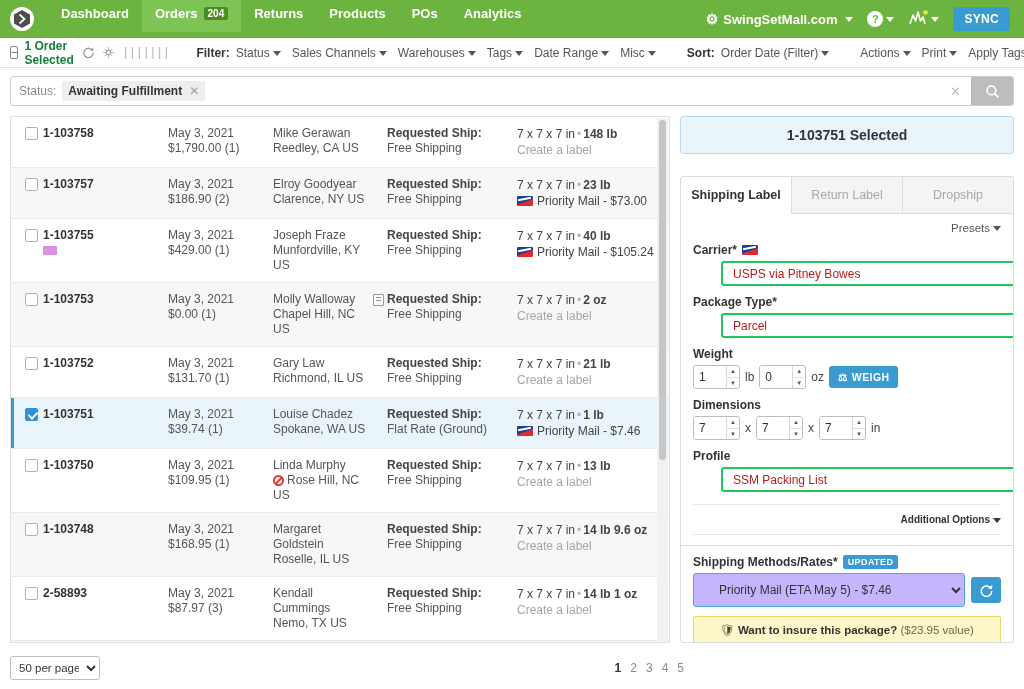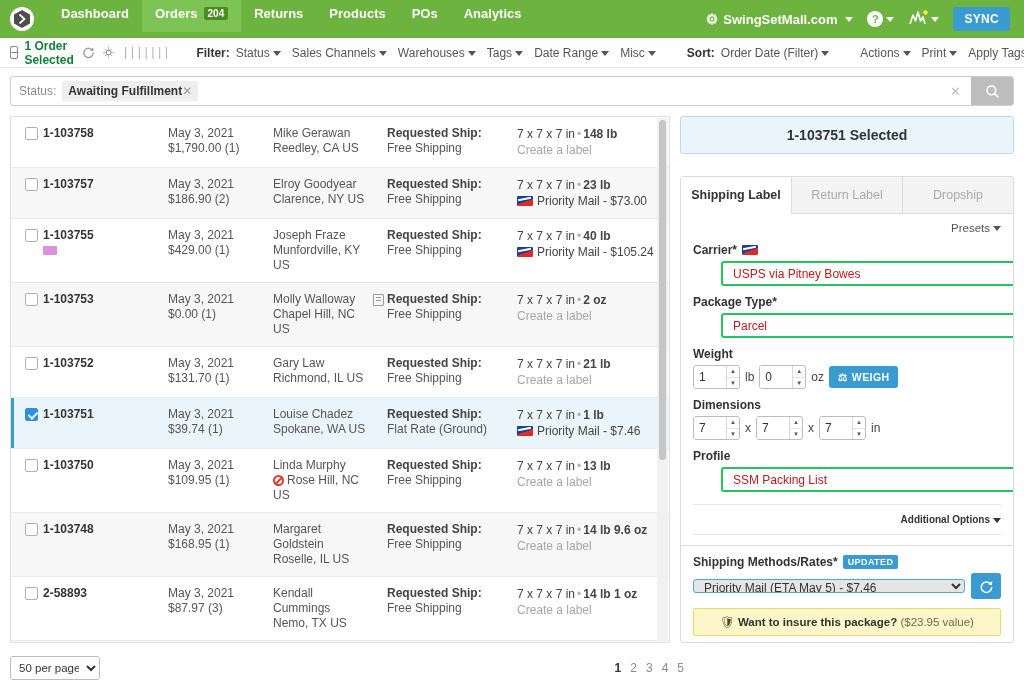--- a/index.html
+++ b/index.html
@@ -34,21 +34,21 @@
   .tb-divider { width:1px; height:16px; background:#d8d8d8; margin:0 10px; }
   .tb-label { font-weight:bold; color:#333; margin-right:6px; }
   .tb-drop { color:#555; margin-right:11px; cursor:pointer; white-space:nowrap;}
   .barcode { letter-spacing:-1px; font-size:13px; color:#b5b5b5; font-family:"Liberation Mono", monospace;}
 
   
   .searchrow { padding:8px 10px 10px 10px;text-align:right; }
   .searchbox { display:flex; align-items:stretch; border:1px solid #cdcdcd; border-radius:3px; height:30px; background:#fff; overflow:hidden;}
   .searchbox .inner { flex:1; display:flex; align-items:center; padding:0 8px; gap:6px; }
   .sb-label { color:#8b8b8b; font-size:12px; }
-  .sb-chip { background:#eeeeee; border-radius:2px; padding:3px 6px; display:flex; align-items:center; font-size:12px; font-weight:bold; color:#333;}
+  .sb-chip { background:#eeeeee; border-radius:2px; padding:3px 6px; display:flex; align-items:center; gap:7px; font-size:12px; font-weight:bold; color:#333;}
   .sb-chip .x { color:#9b9b9b; font-weight:normal; cursor:pointer; font-size:12px;}
   .sb-clear { display:flex; align-items:center; padding:0 10px; color:#bdbdbd; font-size:13px; cursor:pointer;}
   .sb-go { width:42px; background:#bdbdbd; display:flex; align-items:center; justify-content:center; cursor:pointer;}
 
   
   .split { display:flex; height:527px; padding:0 10px; gap:10px; }
 
   
   .orders-wrap { width:660px; border:1px solid #e0e0e0; border-top:1px solid #e0e0e0; background:#fff; position:relative; overflow:hidden;}
   .orders-scroll { height:100%; overflow:hidden; }
@@ -95,21 +95,21 @@
   .spin .arrows { display:flex; flex-direction:column; width:13px; border-left:1px solid #d8d8d8; height:100%; }
   .spin .arrows span { flex:1; display:flex; align-items:center; justify-content:center; font-size:6px; color:#555; }
   .spin .arrows span:first-child { border-bottom:1px solid #e2e2e2;}
   .row-inline { display:flex; align-items:center; gap:5px; font-size:12px; color:#444;}
   .weigh-btn { background:#3a9bd1; color:#fff; border-radius:3px; padding:5px 9px; font-size:10.5px; font-weight:bold; letter-spacing:.4px; cursor:pointer; display:flex; align-items:center; gap:4px;}
   .hr { border-top:1px solid #e6e6e6; margin:12px 0 0 0;}
   .addopt { font-size:10px; font-weight:bold; color:#333; padding:9px 0 9px 0; cursor:pointer; border-bottom:1px solid #e6e6e6;text-align:right; }
   .rates-sec { border-top:1px solid #dcdcdc; padding:9px 12px 10px 12px; }
   .badge-updated { background:#3a9bd1; color:#fff; font-size:9px; font-weight:bold; padding:2px 5px; border-radius:2px; letter-spacing:.4px;}
   .rate-row { display:flex; gap:6px; align-items:center; }
-  .rate-select { flex:1; height:14px; border:1px solid #4fa6d9; border-radius:3px; font-size:12px; color:#333; padding:0 6px; background:#e5e5e5; font-family:"Liberation Sans", sans-serif;}
+  .rate-select { flex:1; height:34px; border:1px solid #4fa6d9; border-radius:3px; font-size:12px; color:#333; padding:0 21px; background:#c4b5fd; font-family:"Liberation Sans", sans-serif;}
   .refresh-btn { width:30px; height:26px; background:#3a9bd1; border-radius:3px; display:flex; align-items:center; justify-content:center; color:#fff; cursor:pointer;}
   .insure { margin-top:9px; background:#fcf6c8; border:1px solid #ecd96a; border-radius:2px; text-align:center; padding:6px 4px; font-size:11.5px; color:#4a4a2a; cursor:pointer;}
   .insure b { color:#333; }
   .insure .val { color:#6b6b4a; }
   .totals { display:flex; align-items:flex-start; justify-content:space-between; margin-top:10px;}
   .total-line { font-size:15px; font-weight:bold; color:#333; }
   .total-line .amt { color:#3d9b35; }
   .create-btn { background:#f0811a; color:#fff; font-size:14px; font-weight:bold; border-radius:3px; padding:9px 16px; cursor:pointer;}
 
   

